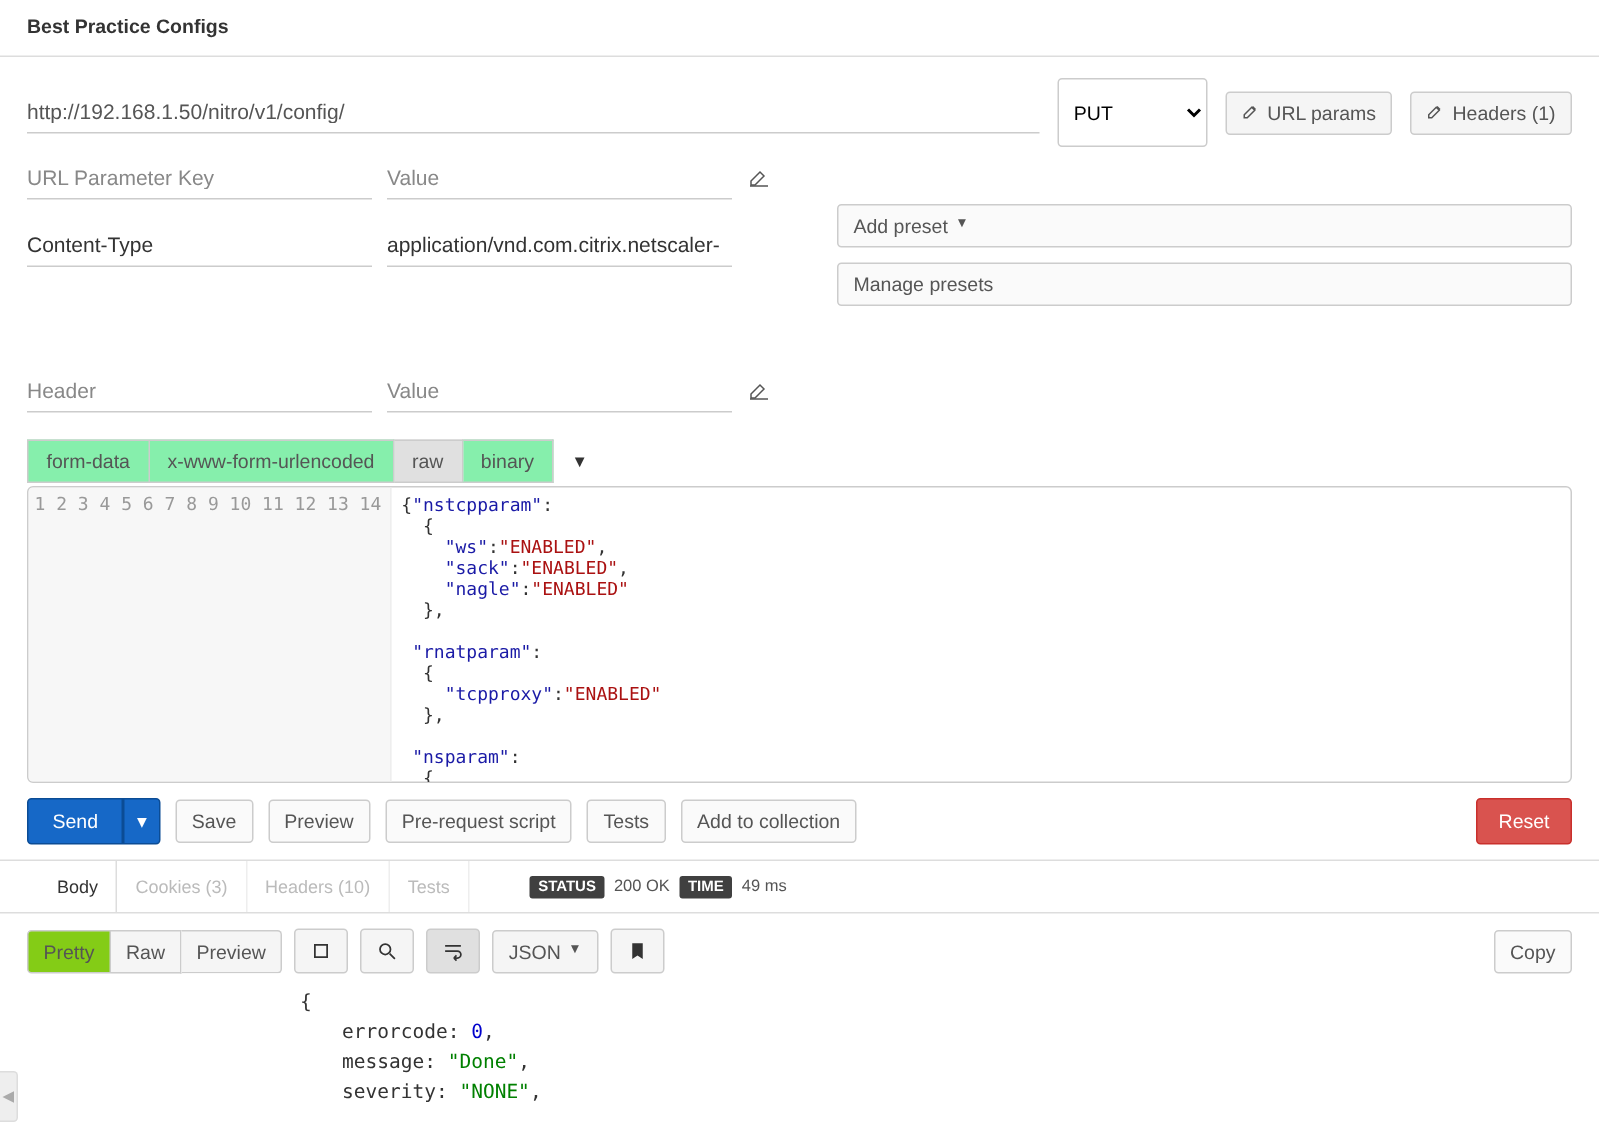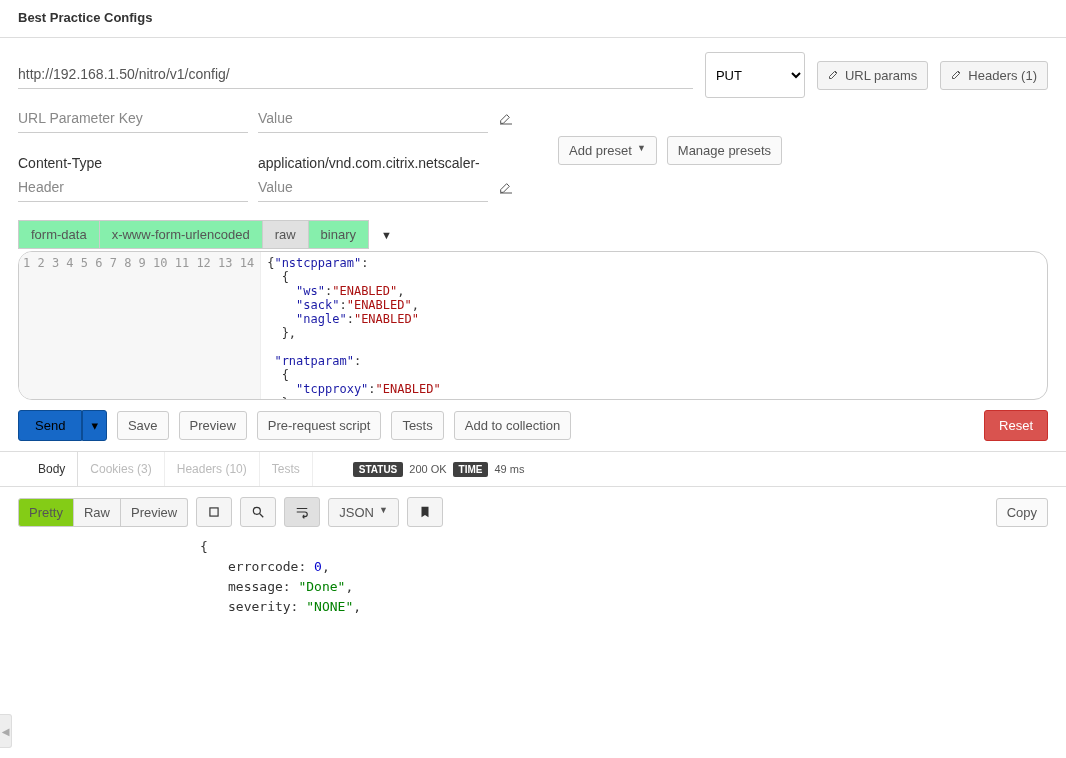--- a/index.html
+++ b/index.html
@@ -75,21 +75,22 @@
     color: #333;
     outline: none;
   }
   .param-input::placeholder { color: #888; }
   .edit-icon { color: #555; cursor: pointer; }
   .preset-row {
     display: flex;
     gap: 10px;
     margin-left: 540px;
     margin-top: -60px;
-    margin-bottom: 10px;
+    margin-bottom: 44px;
+    flex-direction: column;
   }
   .body-type-tabs {
     display: flex;
     align-items: center;
     gap: 0;
     padding: 0 18px;
     margin-bottom: 2px;
   }
   .body-type-tabs .tab {
     border: 1px solid #ccc;
@@ -104,23 +105,23 @@
     background: #e0e0e0;
   }
   .body-type-tabs .caret {
     margin-left: 12px;
     cursor: pointer;
     font-size: 11px;
   }
   .code-editor {
     margin: 0 18px;
     border: 1px solid #ccc;
-    border-radius: 14px;
-    display: flex;
-    height: 149px;
+    border-radius: 4px;
+    display: flex;
+    height: 198px;
     overflow: hidden;
     font-family: Consolas, Menlo, monospace;
     font-size: 12px;
     justify-content: center;
   }
   .gutter {
     background: #f7f7f7;
     color: #999;
     text-align: right;
     padding: 4px 6px 4px 4px;
@@ -143,21 +144,21 @@
     align-items: center;
     padding: 10px 18px;
     border-bottom: 1px solid #ddd;
     gap: 10px;
   }
   .btn-primary {
     background: #0d6efd;
     background: #1f6fde;
     background: #1e6bd6;
     background: #1668c7;
-    color: #000000;
+    color: #ffffff;
     border: 1px solid #0b4c95;
     border-radius: 3px 0 0 3px;
     padding: 7px 16px;
     font-size: 13px;
     cursor: pointer;
   }
   .btn-primary.main { border-radius: 3px 0 0 3px; }
   .btn-primary.drop { border-radius: 0 3px 3px 0; border-left: 1px solid #0b4c95; padding: 7px 8px; }
   .send-group { display:flex; }
   .btn-danger {

